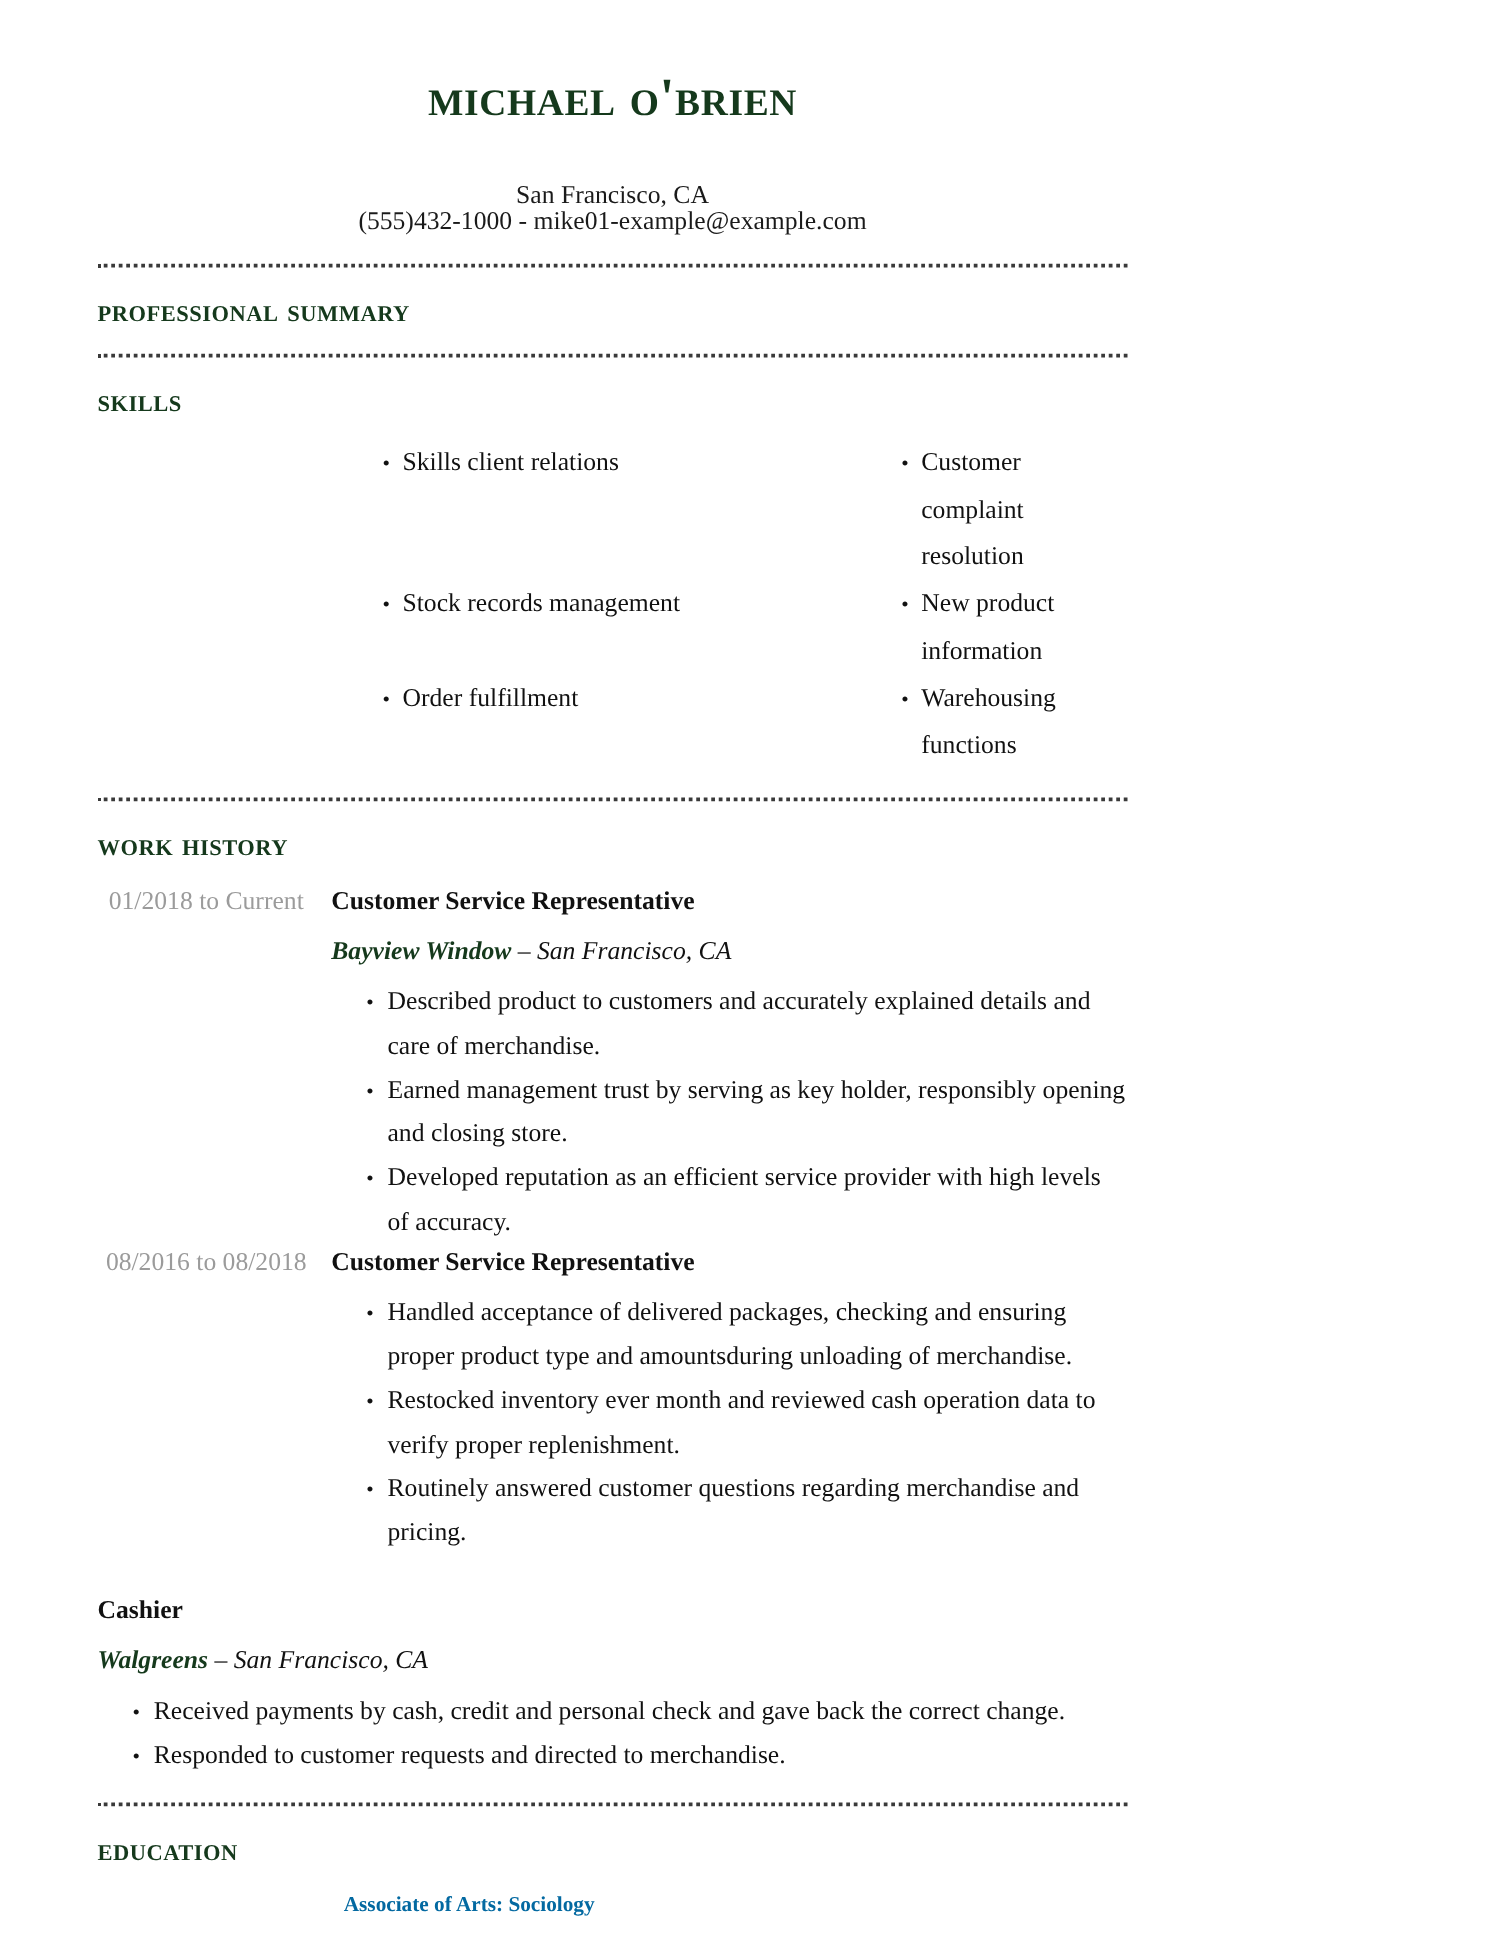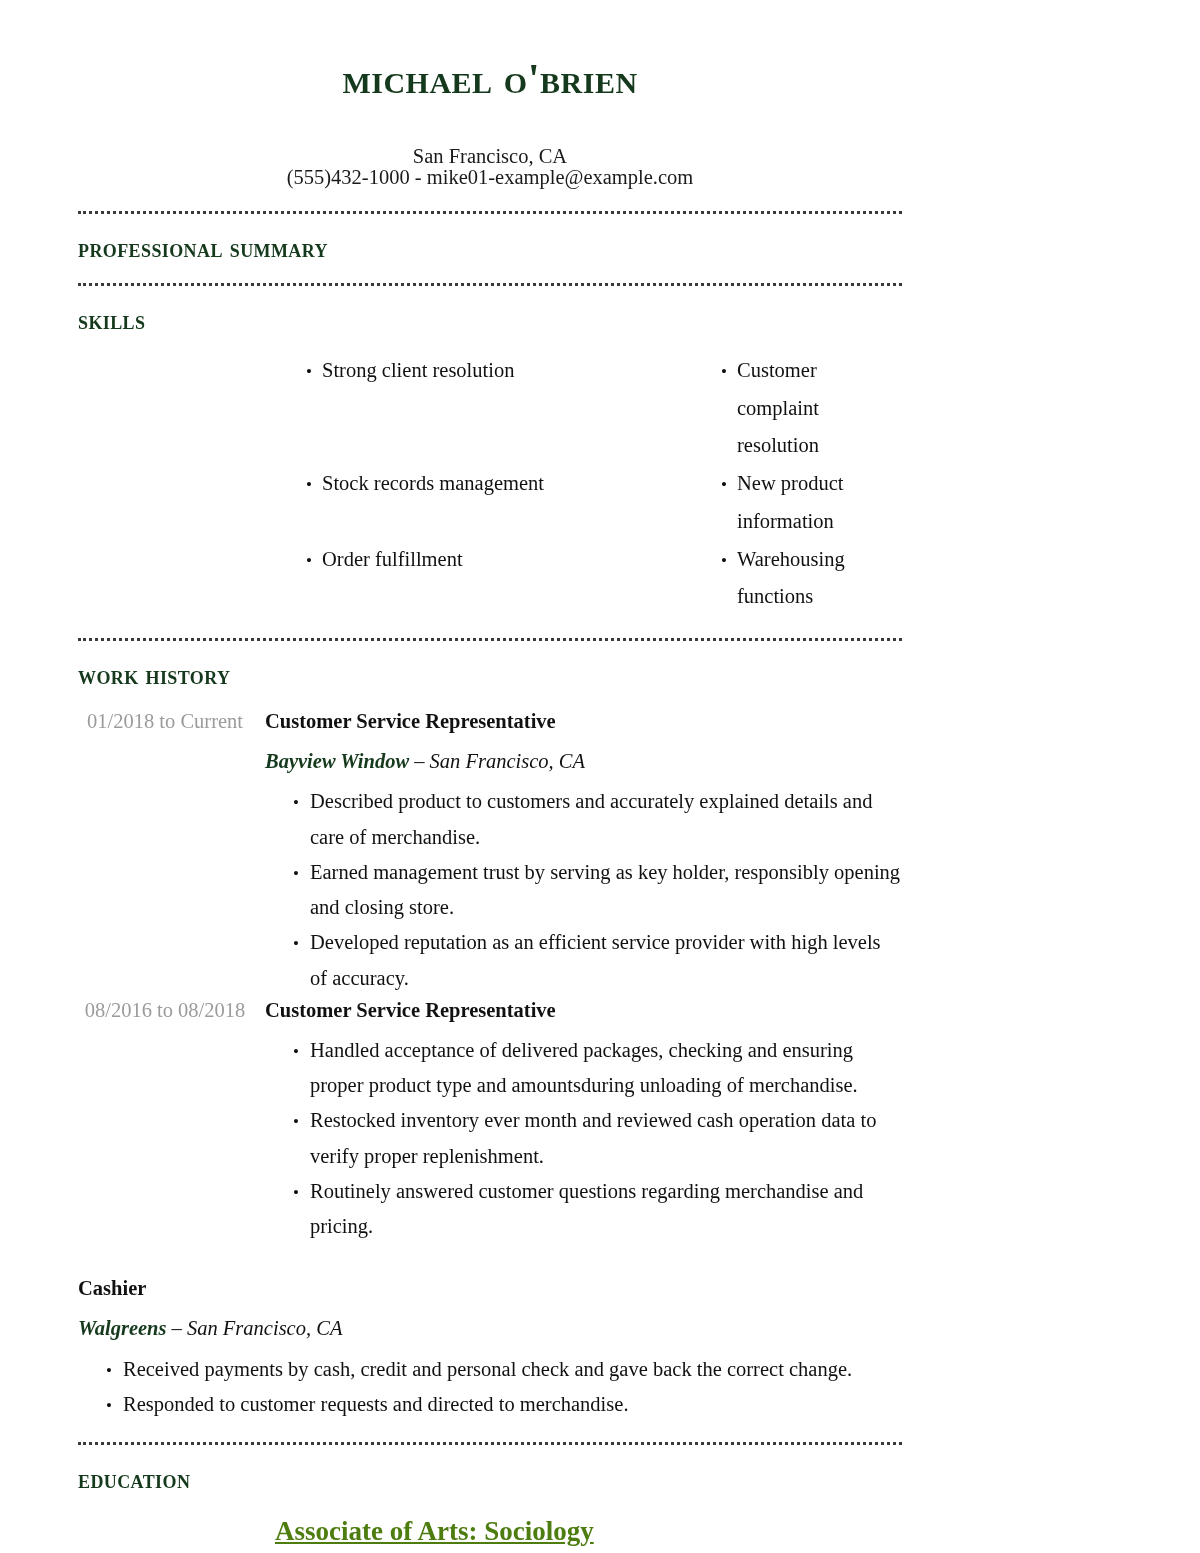--- a/index.html
+++ b/index.html
@@ -158,24 +158,23 @@
   .edu-year {
     width: 197px;
     flex: 0 0 197px;
     color: #9b9b9b;
     font-size: 20.5px;
     line-height: 1.42;
   }
   .edu-body { flex: 1 1 auto; }
   .edu-degree {
     font-weight: 700;
-    font-size: 27px;
-    color: #4d7c0f;
-    line-height: 1.42;
-    text-decoration: underline;
+    font-size: 17px;
+    color: #0369a1;
+    line-height: 1.42;
   }
   .edu-school {
     font-size: 20.5px;
     line-height: 1.42;
     margin-top: 13px;
   }
   .edu-school .school {
     font-weight: 700;
     font-style: italic;
     color: #4d7c0f;
@@ -197,21 +196,21 @@
   <hr class="divider d-after-header">
 
   <div class="section-title st-summary">Professional Summary</div>
 
   <hr class="divider d-after-summary">
 
   <div class="section-title st-skills">Skills</div>
   <div class="skills-grid">
     <div class="skill-item">
       <span class="bullet">•</span>
-      <span>Strong client resolution</span>
+      <span>Skills client relations</span>
     </div>
     <div class="skill-item">
       <span class="bullet">•</span>
       <span>Customer complaint resolution</span>
     </div>
     <div class="skill-item">
       <span class="bullet">•</span>
       <span>Stock records management</span>
     </div>
     <div class="skill-item">

